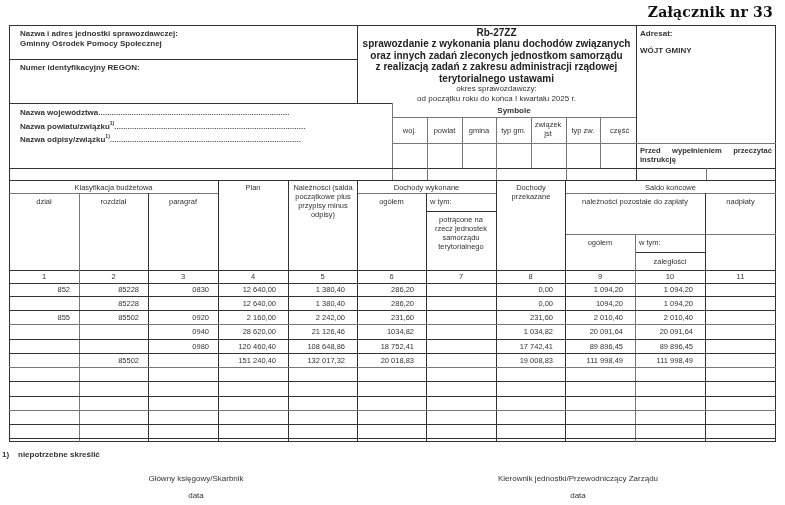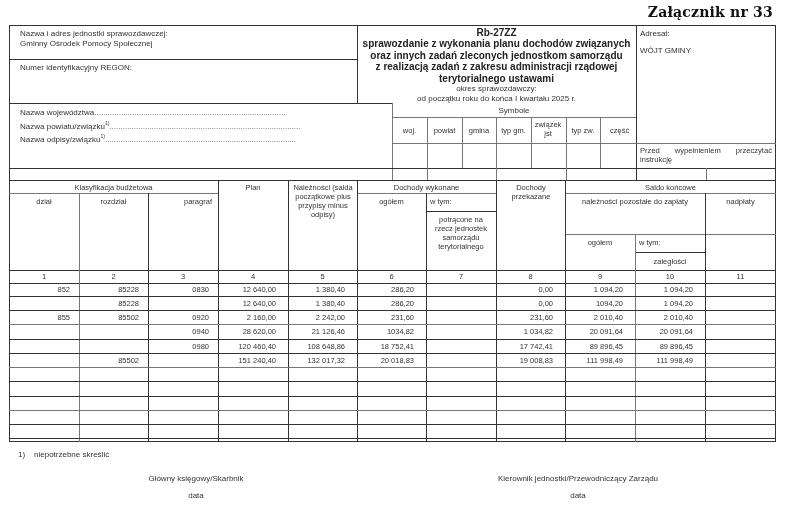--- a/index.html
+++ b/index.html
@@ -1,20 +1,20 @@
 <!DOCTYPE html>
 <html><head>
 <meta charset="utf-8">
 <style>
   html, body { margin:0; padding:0; background:#ffffff; }
   body { width:785px; height:505px; position:relative; overflow:hidden;
          font-family:"Liberation Sans", sans-serif; color:#222; }
   .abs { position:absolute; box-sizing:border-box; }
   .b { border:1px solid #333; }
-  .txt { font-size:8px; line-height:9.5px; color:#333; }
+  .txt { font-size:8px; line-height:9.5px; color:#333;font-weight:bold; }
   .zal { position:absolute; right:12px; top:4px; font-family:"DejaVu Serif", serif;
          font-weight:bold; font-size:14px; color:#111; letter-spacing:0.2px; }
   .title-box { text-align:center; }
   .title-code { font-size:10px; font-weight:bold; line-height:11px; color:#222; }
   .title-main { font-size:10px; font-weight:bold; line-height:11.5px; color:#222; }
   .title-sub { font-size:8px; line-height:9.5px; color:#333; }
   .dots { color:#555; letter-spacing:0px; }
   sup { font-size:5px; vertical-align:top; line-height:6px; }
   .hcell { font-size:7.5px; line-height:9px; text-align:center; color:#333; }
   .num { font-size:7.5px; line-height:13px; text-align:right; padding-right:12px; color:#333; }
@@ -119,21 +119,21 @@
 <div class="vline" style="left:357px; top:180px; height:262px;"></div>
 <div class="vline" style="left:426px; top:193px; height:249px;"></div>
 <div class="vline" style="left:496px; top:180px; height:262px;"></div>
 <div class="vline" style="left:565px; top:180px; height:262px;"></div>
 <div class="vline grey" style="left:635px; top:234px; height:208px;"></div>
 <div class="vline" style="left:705px; top:193px; height:249px;"></div>
 
 <div class="abs hcell" style="left:9px; top:183px; width:209px;">Klasyfikacja budżetowa</div>
 <div class="abs hcell" style="left:9px; top:197px; width:70px;">dział</div>
 <div class="abs hcell" style="left:79px; top:197px; width:69px;">rozdział</div>
-<div class="abs hcell" style="left:148px; top:197px; width:70px;margin-left:15px;">paragraf</div>
+<div class="abs hcell" style="left:148px; top:197px; width:70px;">paragraf</div>
 <div class="abs hcell" style="left:218px; top:183px; width:70px;">Plan</div>
 <div class="abs hcell" style="left:291px; top:183px; width:64px;">Należności (salda początkowe plus przypisy minus odpisy)</div>
 <div class="abs hcell" style="left:357px; top:183px; width:139px;">Dochody wykonane</div>
 <div class="abs hcell" style="left:357px; top:197px; width:69px;">ogółem</div>
 <div class="abs hcell" style="left:430px; top:197px; width:64px; text-align:left;">w tym:</div>
 <div class="abs hcell" style="left:430px; top:215px; width:62px;">potrącone na rzecz jednostek samorządu terytorialnego</div>
 <div class="abs hcell" style="left:500px; top:183px; width:62px;">Dochody przekazane</div>
 <div class="abs hcell" style="left:565px; top:183px; width:211px;">Saldo końcowe</div>
 <div class="abs hcell" style="left:565px; top:197px; width:140px;">należności pozostałe do zapłaty</div>
 <div class="abs hcell" style="left:565px; top:238px; width:70px;">ogółem</div>
@@ -294,17 +294,17 @@
       <div class="num" style="width: 69px; line-height: 13px; box-sizing: border-box; padding-right: 12px;"></div>
       <div class="num" style="width: 69px; line-height: 13px; box-sizing: border-box; padding-right: 12px;"></div>
       <div class="num" style="width: 70px; line-height: 13px; box-sizing: border-box; padding-right: 12px;"></div>
       <div class="num" style="width: 69px; line-height: 13px; box-sizing: border-box; padding-right: 12px;"></div>
       <div class="num" style="width: 70px; line-height: 13px; box-sizing: border-box; padding-right: 12px;"></div>
       <div class="num" style="width: 70px; line-height: 13px; box-sizing: border-box; padding-right: 12px;"></div>
       <div class="num" style="width: 71px; line-height: 13px; box-sizing: border-box; padding-right: 12px;"></div>
     </div>
   </div>
 
-<div class="abs txt" style="left:18px; top:450px; white-space:pre;text-align:center;">1)    niepotrzebne skreślić</div>
+<div class="abs txt" style="left:2px; top:450px; white-space:pre;text-align:center;">1)    niepotrzebne skreślić</div>
 <div class="sig" style="left:96px; top:474px; width:200px;">Główny księgowy/Skarbnik</div>
 <div class="sig" style="left:96px; top:491px; width:200px;">data</div>
 <div class="sig" style="left:478px; top:474px; width:200px;">Kierownik jednostki/Przewodniczący Zarządu</div>
 <div class="sig" style="left:478px; top:491px; width:200px;">data</div>
 
 </body></html>

